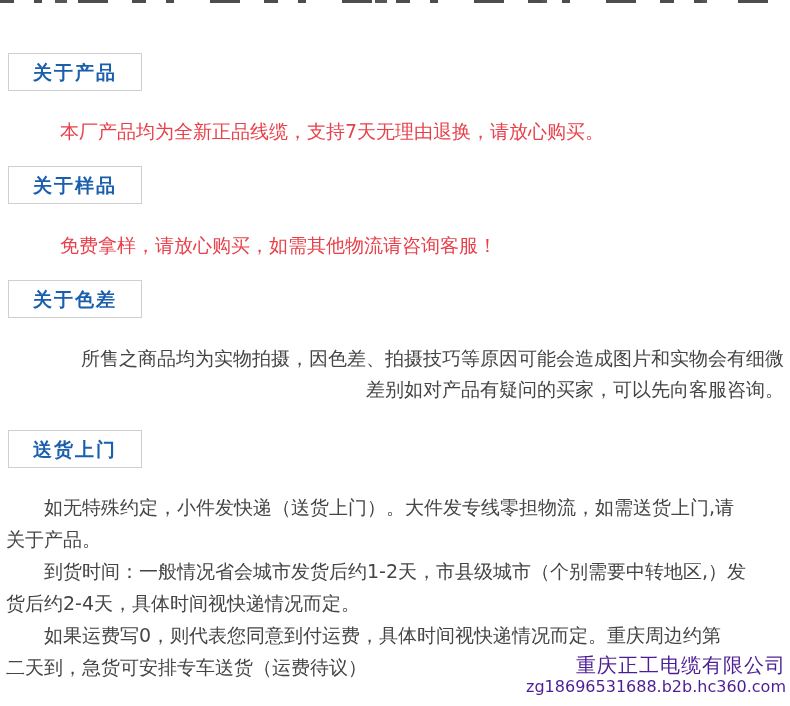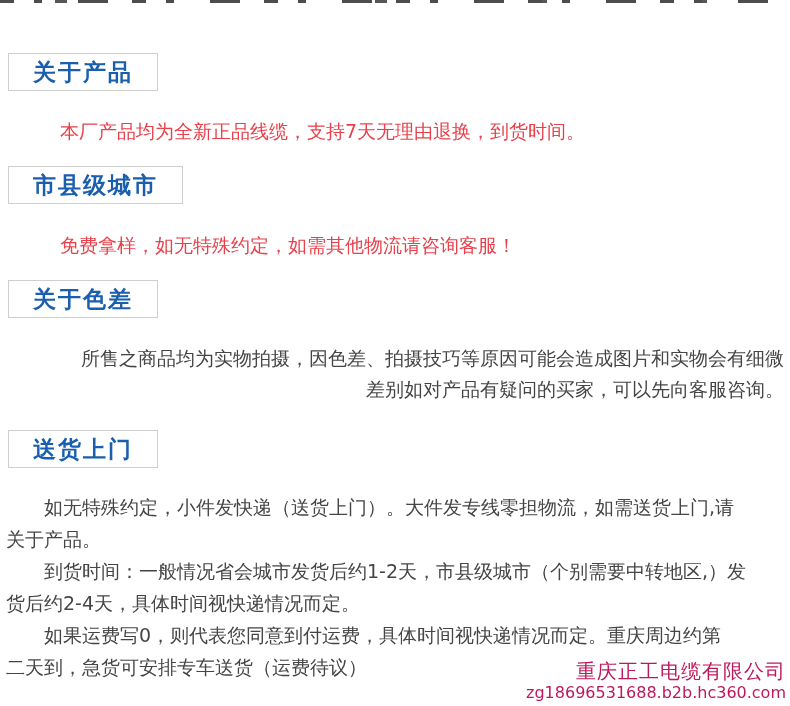--- a/index.html
+++ b/index.html
@@ -32,21 +32,21 @@
     display: inline-block;
     margin-left: 8px;
     border: 1px solid #cfcfcf;
     background: #ffffff;
     height: 36px;
     line-height: 36px;
     padding: 0 24px;
   }
   .title-box span {
     color: #1a5fae;
-    font-size: 23px;
+    font-size: 19px;
     font-weight: bold;
     letter-spacing: 2px;
     white-space: nowrap;
   }
   .red-note {
     margin: 0;
     margin-left: 8px;
     padding-left: 52px;
     color: #e8414b;
     font-size: 19px;
@@ -68,47 +68,47 @@
   .mt-red1  { margin-top: 27px; }
   .mt-box2  { margin-top: 22px; }
   .mt-red2  { margin-top: 28px; }
   .mt-box3  { margin-top: 22px; }
   .mt-para  { margin-top: 25px; text-align: right; }
   .mt-box4  { margin-top: 25px; }
   .mt-logi  { margin-top: 23px; }
   .watermark {
     position: absolute;
     right: 4px;
-    bottom: 2px;
+    bottom: 8px;
     text-align: right;
-    color: #be185d;
+    color: #4c1d95;
   }
   .watermark .wm-company { font-size: 20px; line-height: 22px; letter-spacing: 1px; }
   .watermark .wm-url     { font-size: 16px; line-height: 22px; }
 </style>
 </head>
 <body>
 
 <div class="page">
 
   <div class="top-artifact"></div>
 
   <div class="mt-art">
     <div class="title-box">
       <span>关于产品</span>
     </div>
   </div>
-  <p class="red-note mt-red1">本厂产品均为全新正品线缆，支持7天无理由退换，到货时间。</p>
+  <p class="red-note mt-red1">本厂产品均为全新正品线缆，支持7天无理由退换，请放心购买。</p>
 
   <div class="mt-box2">
     <div class="title-box">
-      <span>市县级城市</span>
+      <span>关于样品</span>
     </div>
   </div>
-  <p class="red-note mt-red2">免费拿样，如无特殊约定，如需其他物流请咨询客服！</p>
+  <p class="red-note mt-red2">免费拿样，请放心购买，如需其他物流请咨询客服！</p>
 
   <div class="mt-box3">
     <div class="title-box">
       <span>关于色差</span>
     </div>
   </div>
   <div class="body-para mt-para">
     <div class="line indent">所售之商品均为实物拍摄，因色差、拍摄技巧等原因可能会造成图片和实物会有细微</div>
     <div class="line">差别如对产品有疑问的买家，可以先向客服咨询。</div>
   </div>

